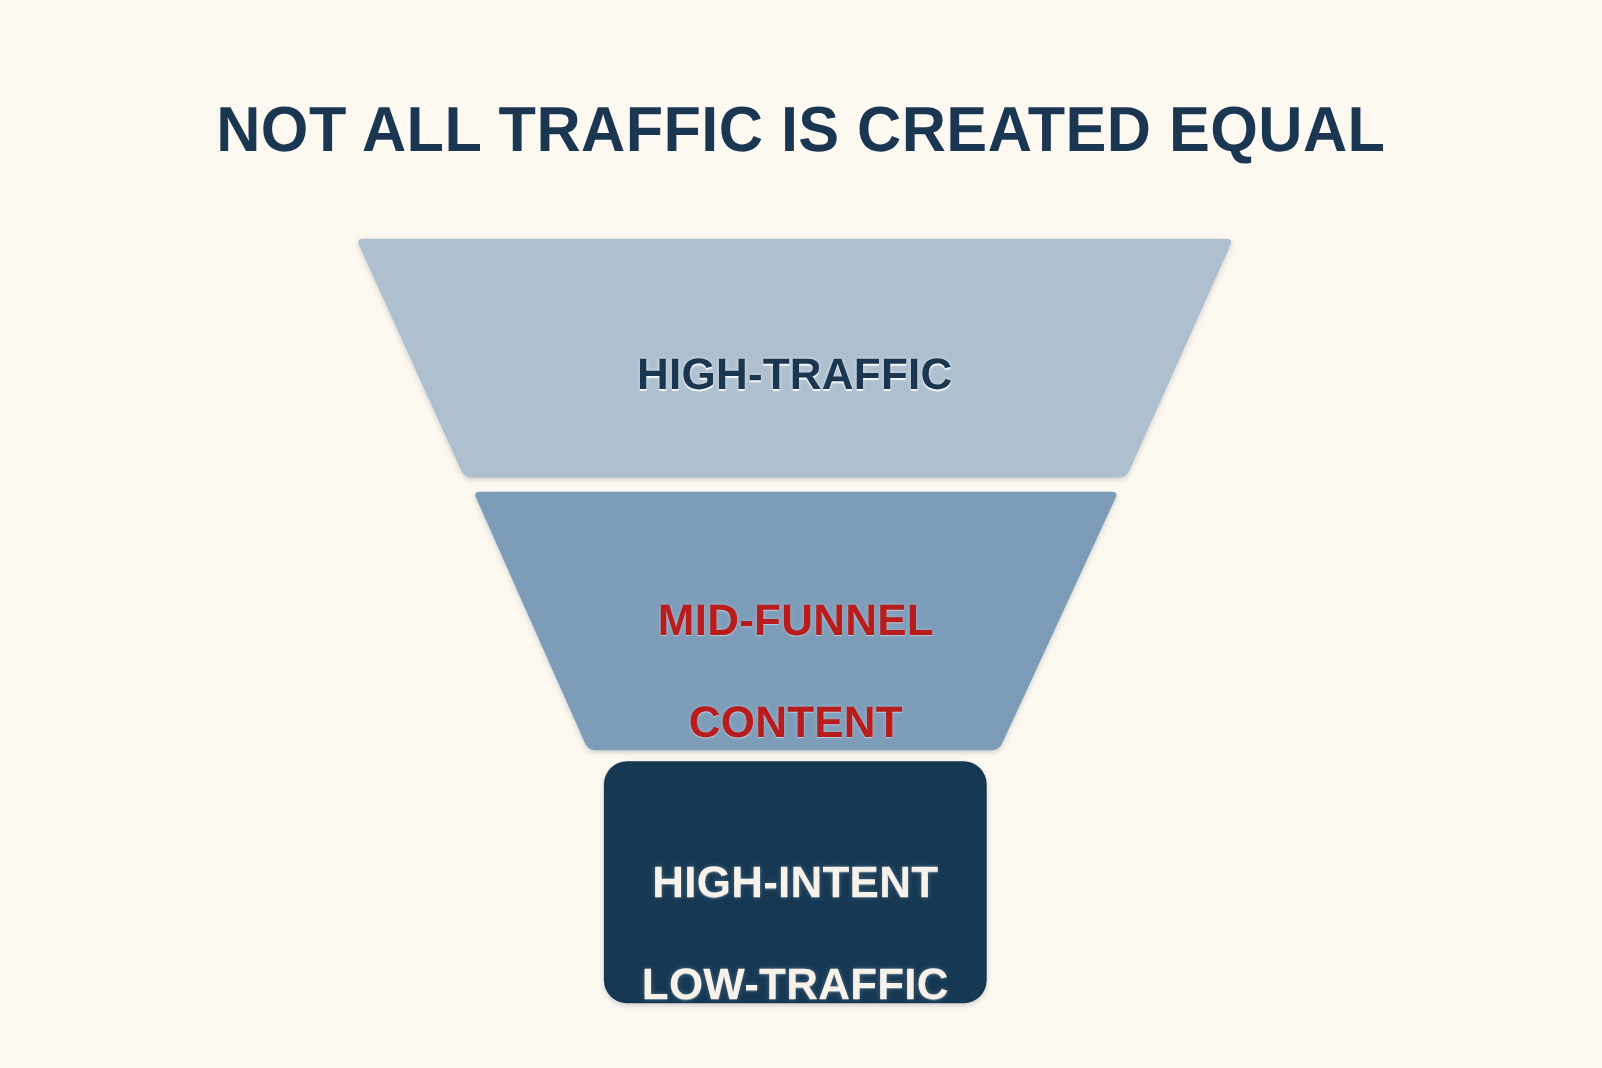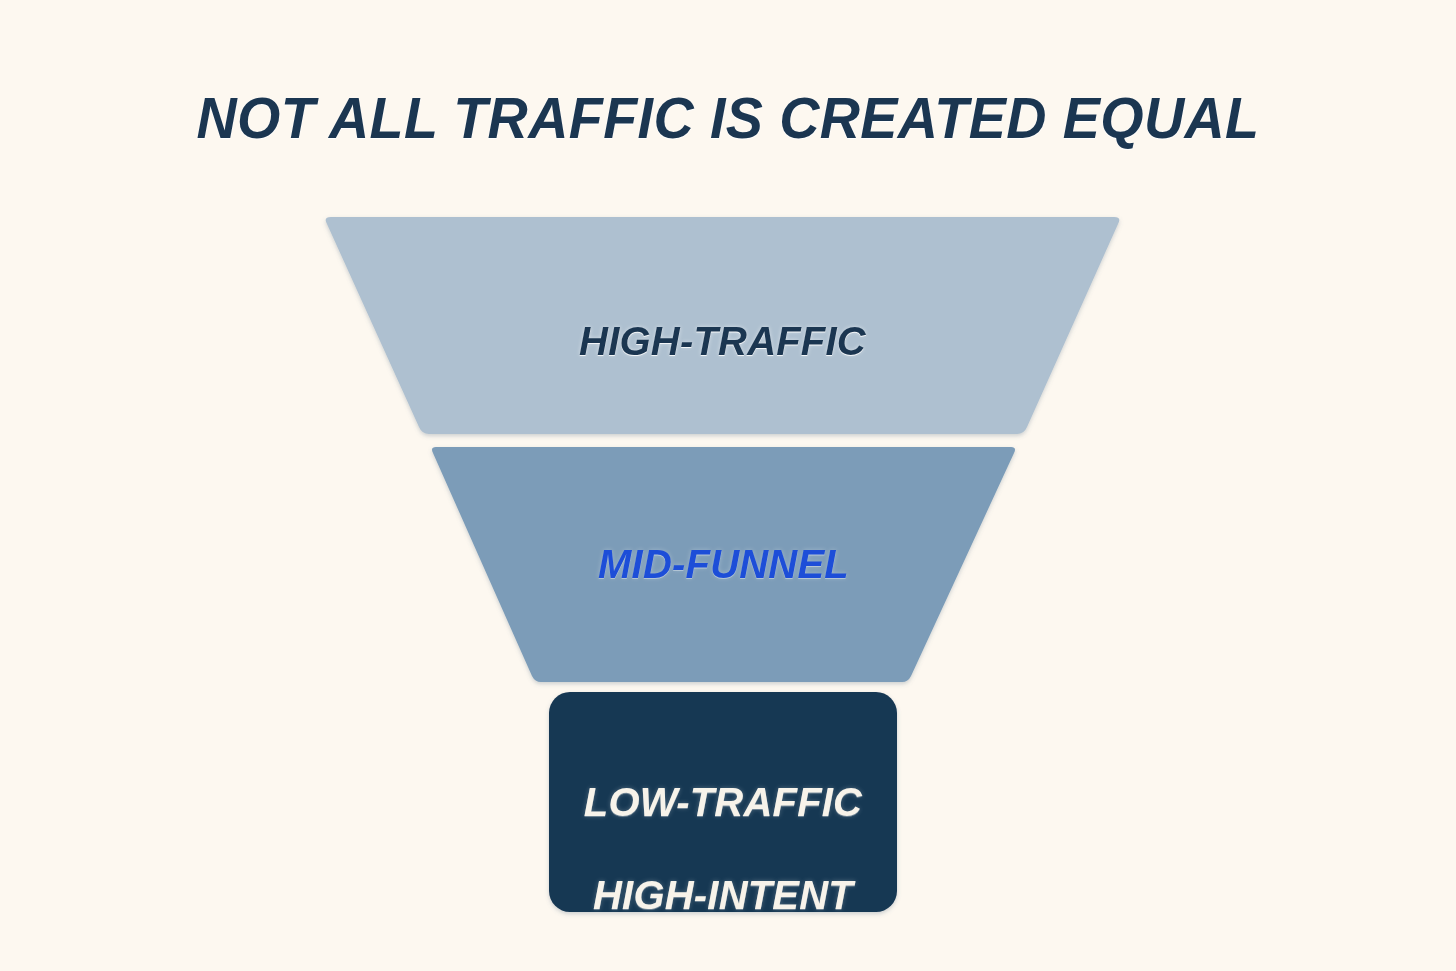--- a/index.html
+++ b/index.html
@@ -13,21 +13,20 @@
     overflow: hidden;
     background: #fdf8f0;
     font-family: "Liberation Sans", sans-serif;
   }
 
   #canvas {
     position: relative;
     width: 1456px;
     height: 971px;
     background: #fdf8f0;
-    font-style: italic;
   }
 
   
   #page-title {
     position: absolute;
     left: 0;
     top: 88px;
     width: 1456px;
     text-align: center;
     font-size: 58px;
@@ -79,21 +78,21 @@
     color: #1b3651;
     text-shadow: 0 1px 0 rgba(255,255,255,0.8),
                  0 0 4px rgba(255,255,255,0.5);
   }
 
   #label-mid {
     left: 418px;
     top: 495px;
     width: 587px;
     font-size: 40px;
-    color: #1d4ed8;
+    color: #b91c1c;
     text-shadow: 0 1px 0 rgba(255,255,255,0.35),
                  0 0 5px rgba(255,255,255,0.28);
   }
 
   #label-bottom {
     left: 537px;
     top: 733px;
     width: 348px;
     font-size: 40px;
     color: #f7f3ea;
@@ -142,22 +141,23 @@
 
       <rect id="shape-stage-bottom" filter="url(#segShadow)" fill="#163753" x="537" y="692" width="348" height="220" rx="21" ry="21"></rect>
     </svg>
 
     <div id="label-top" class="seg-label">
       <span class="seg-line">HIGH-TRAFFIC</span>
     </div>
 
     <div id="label-mid" class="seg-label">
       <span class="seg-line">MID-FUNNEL</span>
+      <span class="seg-line">CONTENT</span>
     </div>
 
     <div id="label-bottom" class="seg-label">
+      <span class="seg-line">HIGH-INTENT</span>
       <span class="seg-line">LOW-TRAFFIC</span>
-      <span class="seg-line">HIGH-INTENT</span>
       <span class="seg-line">LEADS</span>
     </div>
 
   </div>
 </div>
 
 </body></html>

